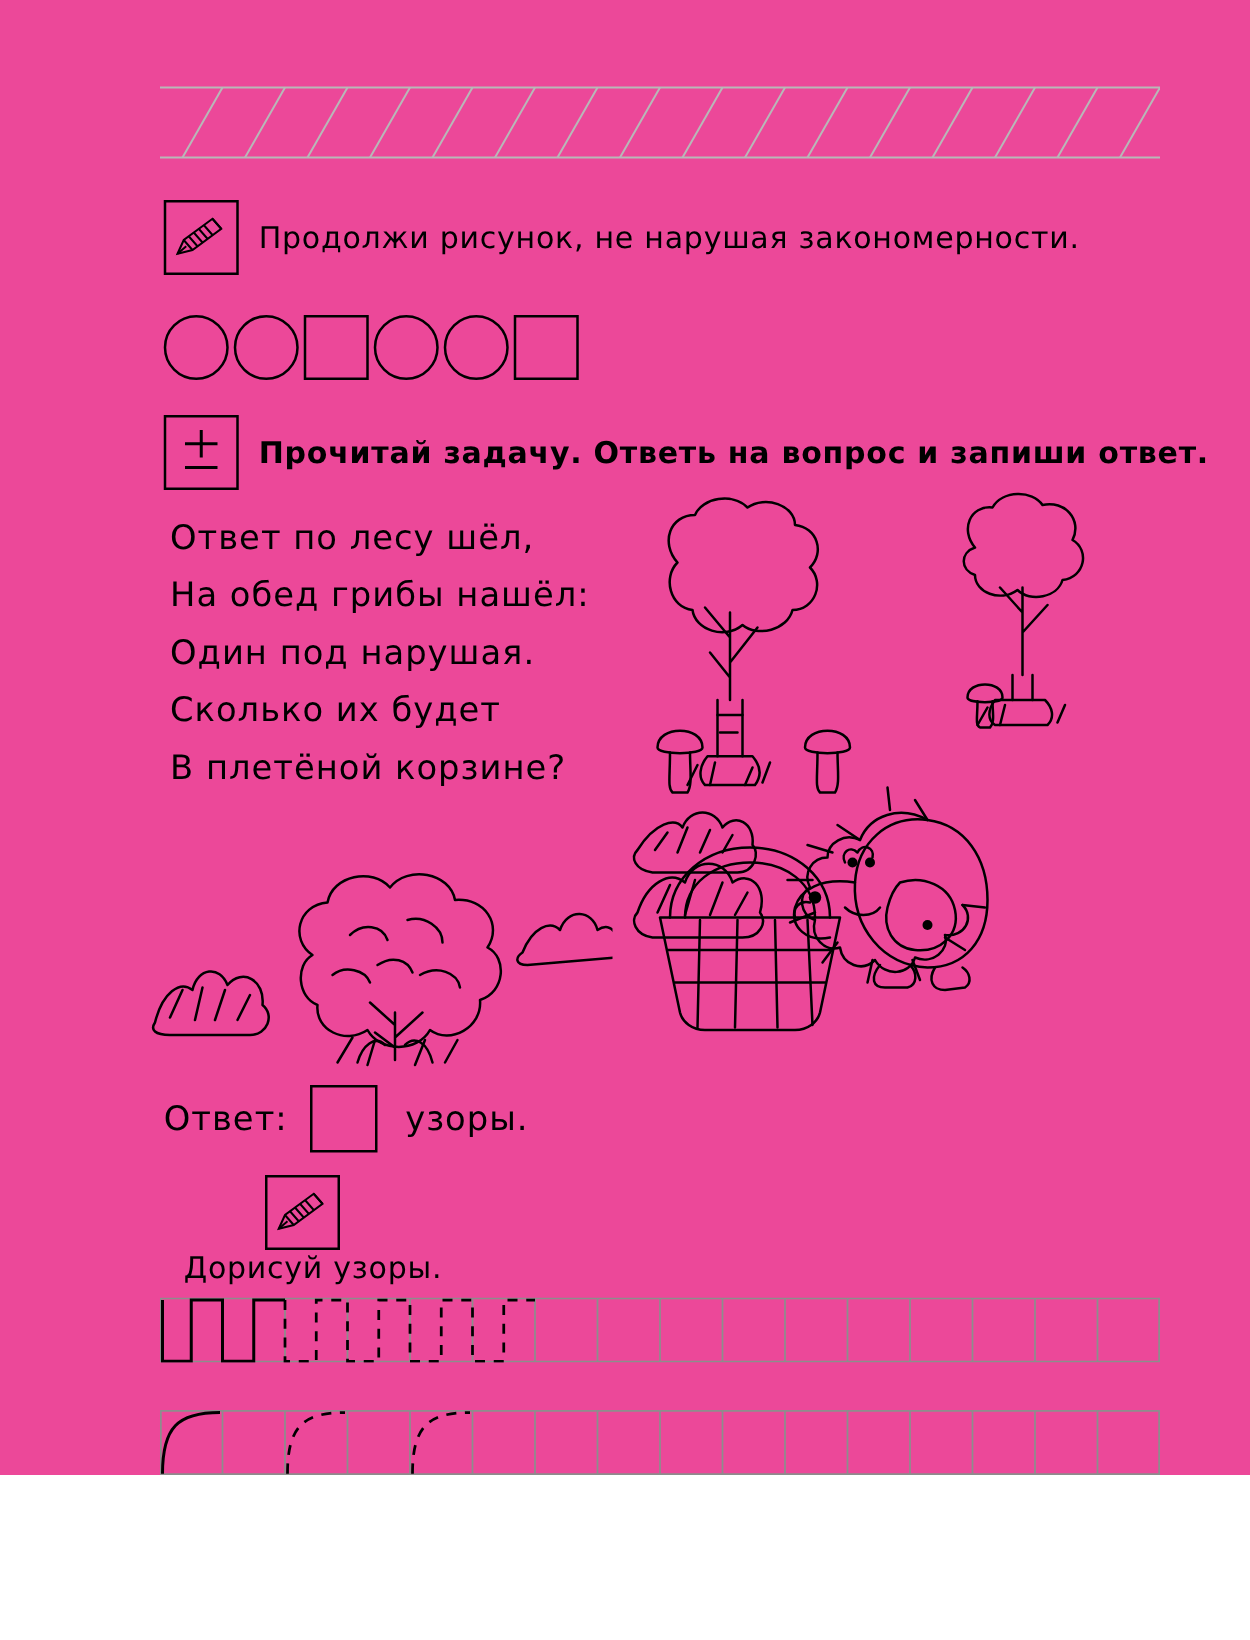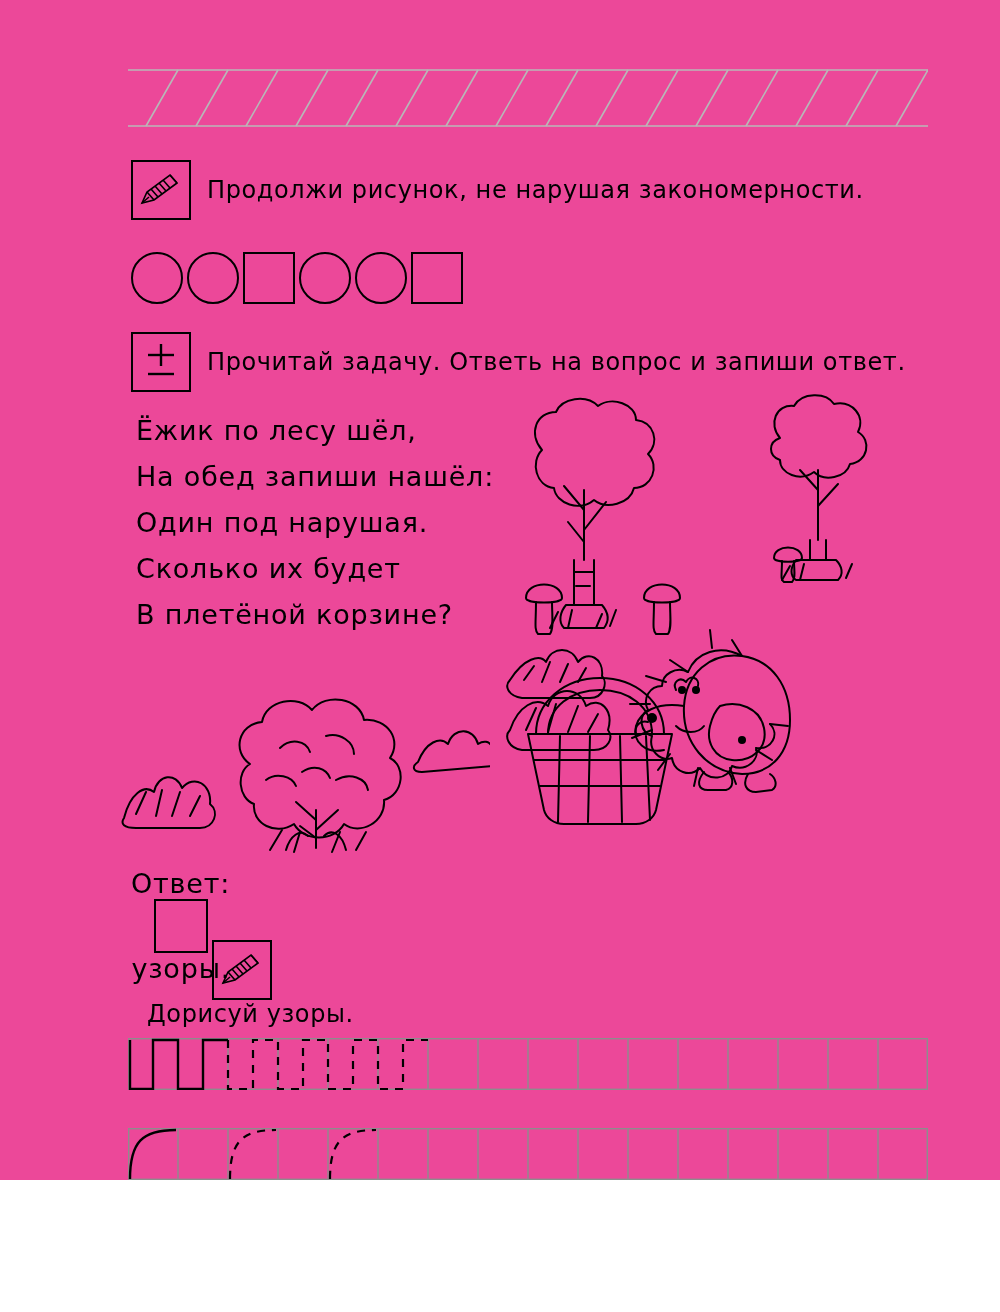--- a/index.html
+++ b/index.html
@@ -79,24 +79,23 @@
     line-height: 46px;
     letter-spacing: 0.8px;
   }
 
   
   .answer-row {
     position: absolute;
     left: 131px;
     top: 868px;
     display: flex;
-    align-items: flex-end;
+    align-items: center;
     font-size: 27px;
     letter-spacing: 0.8px;
-    flex-direction: column;
   }
   .answer-box {
     width: 54px;
     height: 54px;
     border: 2px solid #000;
     box-sizing: border-box;
     margin: 0 22px 0 18px;
   }
 
   
@@ -177,34 +176,34 @@
 
   <div class="shapes-row">
     <div class="sh-circle"></div>
     <div class="sh-circle"></div>
     <div class="sh-square"></div>
     <div class="sh-circle"></div>
     <div class="sh-circle"></div>
     <div class="sh-square"></div>
   </div>
 
-  <div class="task-row" style="left:131px; top:332px;">
+  <div class="task-row" style="left:131px; top:332px;font-weight:bold;">
     <div class="task-icon">
       <svg width="46" height="44" viewBox="0 0 46 44" fill="none" stroke="#000" stroke-width="2.4">
         <path d="M23 4 L23 26"></path>
         <path d="M10 15 L36 15"></path>
         <path d="M10 34 L36 34"></path>
       </svg>
     </div>
     <div class="task-text">Прочитай задачу. Ответь на вопрос и запиши ответ.</div>
   </div>
 
   <div class="poem">
-    <div>Ёжик по лесу шёл,</div>
-    <div>На обед запиши нашёл:</div>
+    <div>Ответ по лесу шёл,</div>
+    <div>На обед грибы нашёл:</div>
     <div>Один под нарушая.</div>
     <div>Сколько их будет</div>
     <div>В плетёной корзине?</div>
   </div>
 
   <div class="illus">
     <svg width="460" height="470" viewBox="0 0 460 470" fill="none" stroke="#000" stroke-width="2" stroke-linecap="round" stroke-linejoin="round">
 
       <g>
         <path d="M62 60 C48 44 56 22 76 22 C82 8 106 4 118 16 C132 6 156 14 156 30 C174 32 180 52 168 64 C180 76 172 98 154 98 C150 114 126 120 114 110 C100 122 76 114 74 98 C56 96 50 72 62 60 Z"></path>

